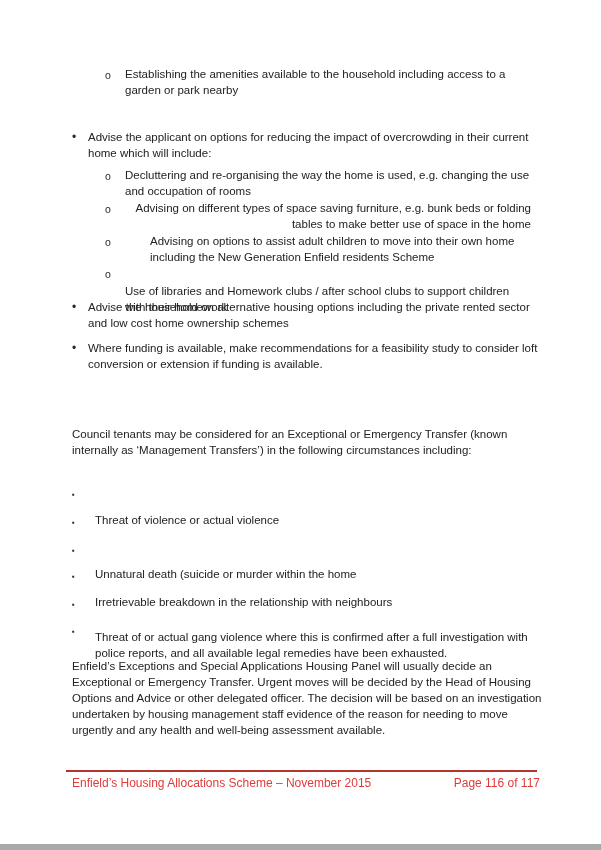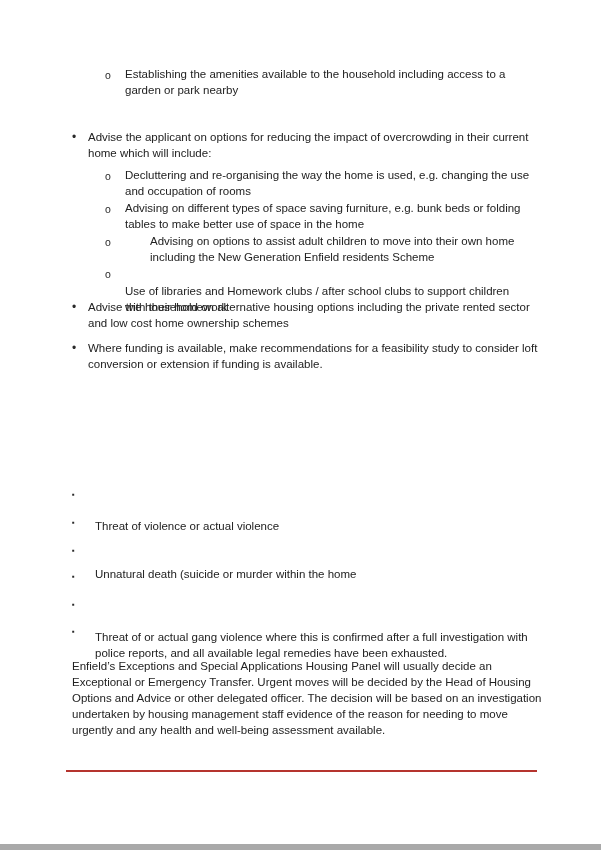--- a/index.html
+++ b/index.html
@@ -43,63 +43,69 @@
     <span class="marker marker-disc">•</span>
     <span class="li-text" style="width:452px;">Advise the applicant on options for reducing the impact of overcrowding in their current home which will include:</span>
   </div>
 
   <div class="block li" style="left:105px;top:167px;width:426px;">
     <span class="marker marker-circle">o</span>
     <span class="li-text" style="width:406px;">Decluttering and re-organising the way the home is used, e.g. changing the use and occupation of rooms</span>
   </div>
   <div class="block li" style="left:105px;top:200px;width:426px;">
     <span class="marker marker-circle">o</span>
-    <span class="li-text" style="width:406px;">Advising on different types of space saving  furniture, e.g. bunk beds or folding tables to make better use of space in the home</span>
+    <span class="li-text" style="width:406px;text-align:right;">Advising on different types of space saving  furniture, e.g. bunk beds or folding tables to make better use of space in the home</span>
   </div>
   <div class="block li" style="left:105px;top:233px;width:426px;">
     <span class="marker marker-circle">o</span>
     <span class="li-text" style="width:406px;margin-left:25px;">Advising on options to assist adult children to move into their own home including the New Generation Enfield residents Scheme</span>
   </div>
   <div class="block li" style="left:105px;top:265px;width:426px;">
     <span class="marker marker-circle">o</span>
     <span class="li-text" style="width:406px;margin-top:18px;">Use of libraries and Homework clubs / after school clubs to support children with their homework</span>
   </div>
 
   <div class="block li" style="left:72px;top:299px;width:468px;">
     <span class="marker marker-disc">•</span>
     <span class="li-text" style="width:452px;">Advise the household on alternative housing options including the private rented sector and low cost home ownership schemes</span>
   </div>
   <div class="block li" style="left:72px;top:340px;width:468px;">
     <span class="marker marker-disc">•</span>
     <span class="li-text" style="width:452px;">Where funding is available, make recommendations for a feasibility study to consider loft conversion or extension if funding is available.</span>
   </div>
 
 
+  <div class="block para" style="left:72px;top:426px;width:472px;">Council tenants may be considered for an Exceptional or Emergency Transfer (known internally as ‘Management Transfers’) in the following circumstances including:</div>
 
   <div class="block li" style="left:72px;top:484px;width:471px;">
     <span class="marker marker-square">▪</span>
   </div>
   <div class="block li" style="left:72px;top:512px;width:471px;">
     <span class="marker marker-square">▪</span>
-    <span class="li-text" style="width:448px;margin-top:6px;">Threat of violence or actual violence</span>
+    <span class="li-text" style="width:448px;">Threat of violence or actual violence</span>
   </div>
   <div class="block li" style="left:72px;top:540px;width:471px;">
     <span class="marker marker-square">▪</span>
   </div>
   <div class="block li" style="left:72px;top:566px;width:471px;">
     <span class="marker marker-square">▪</span>
     <span class="li-text" style="width:448px;">Unnatural death (suicide or murder within the home</span>
   </div>
   <div class="block li" style="left:72px;top:594px;width:471px;">
     <span class="marker marker-square">▪</span>
+    <span class="li-text" style="width:448px;">Irretrievable breakdown in the relationship with neighbours</span>
   </div>
   <div class="block li" style="left:72px;top:621px;width:471px;">
     <span class="marker marker-square">▪</span>
     <span class="li-text" style="width:448px;margin-top:8px;">Threat of or actual gang violence where this is confirmed after a full investigation with police reports, and all available legal remedies have been exhausted.</span>
   </div>
 
   <div class="block para" style="left:72px;top:658px;width:474px;">Enfield’s Exceptions and Special Applications Housing Panel will usually decide an Exceptional or Emergency Transfer.  Urgent moves will be decided by the Head of Housing Options and Advice or other delegated officer. The decision will be based on an investigation undertaken by housing management staff evidence of the reason for needing to move urgently and any health and well-being assessment available.</div>
 
   <div class="footer-rule"></div>
+  <div class="footer">
+    <span>Enfield’s Housing Allocations Scheme – November 2015</span>
+    <span>Page 116 of 117</span>
+  </div>
 
   <div class="scan-edge"></div>
 
 </div>
 
 </body></html>

